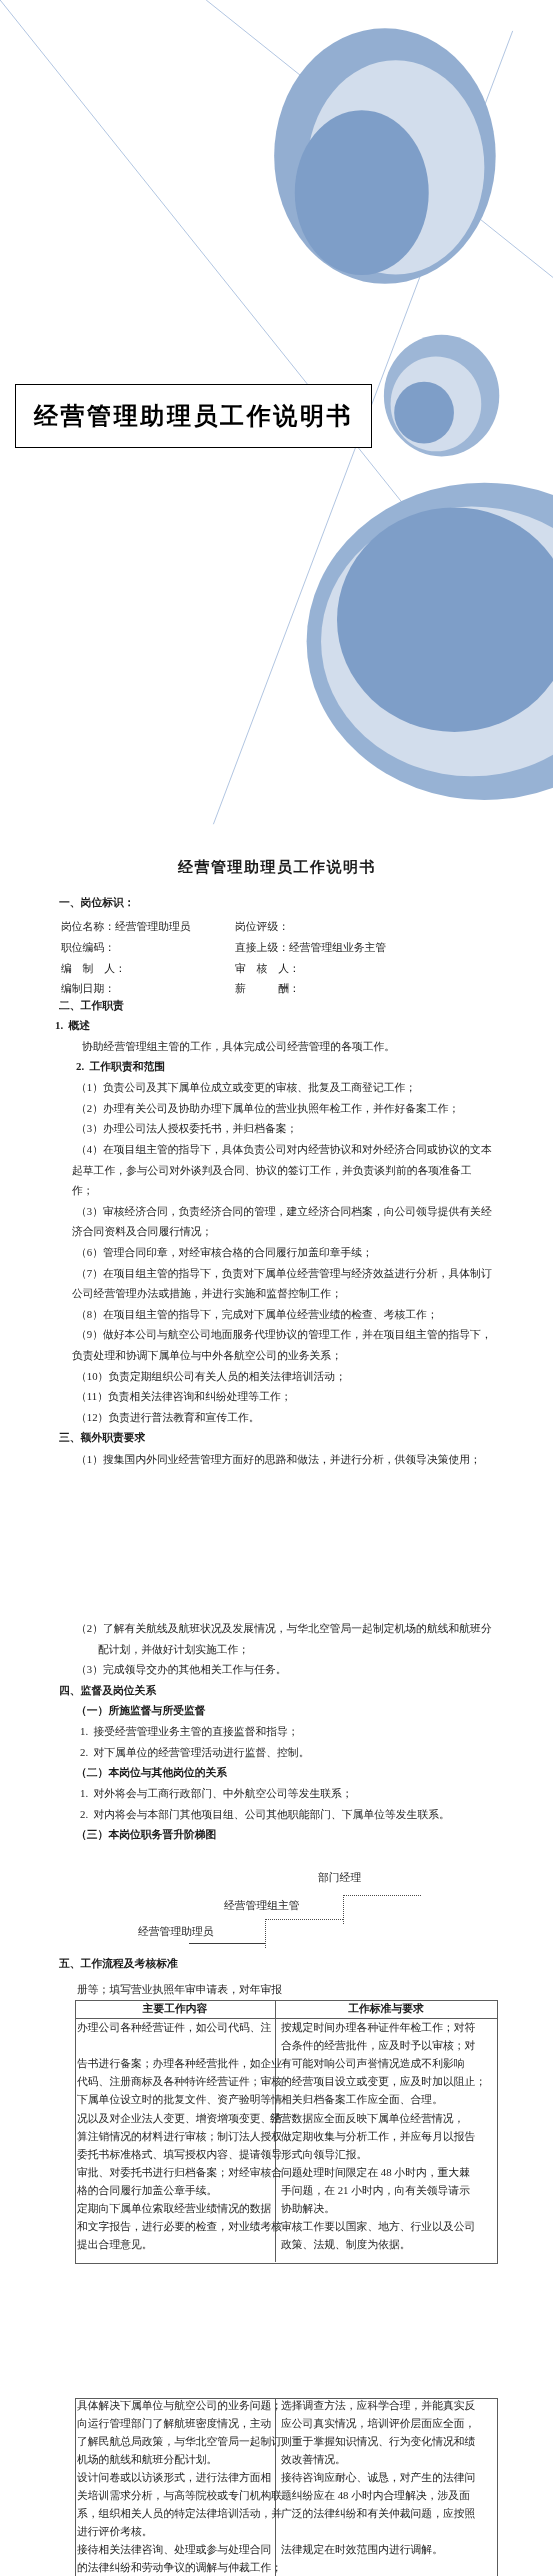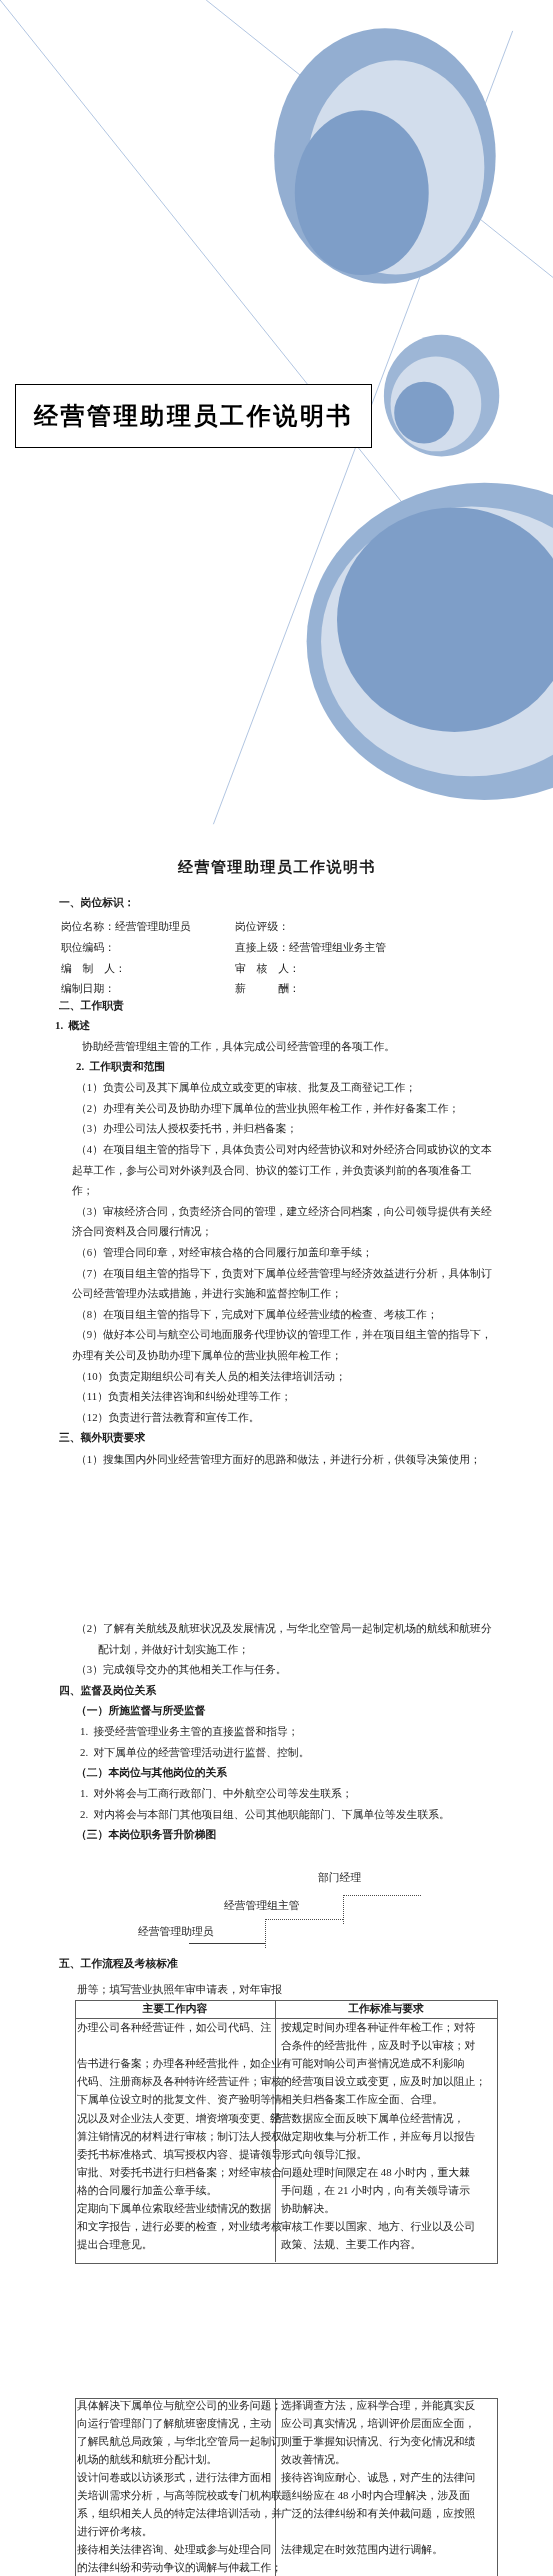--- a/index.html
+++ b/index.html
@@ -81,21 +81,21 @@
       <div class="tl" style="left: 76px; top: 1150px;">（4）在项目组主管的指导下，具体负责公司对内经营协议和对外经济合同或协议的文本</div>
       <div class="tl" style="left: 72px; top: 1171px;">起草工作，参与公司对外谈判及合同、协议的签订工作，并负责谈判前的各项准备工</div>
       <div class="tl" style="left: 72px; top: 1191px;">作；</div>
       <div class="tl" style="left: 76px; top: 1212px;">（3）审核经济合同，负责经济合同的管理，建立经济合同档案，向公司领导提供有关经</div>
       <div class="tl" style="left: 72px; top: 1232px;">济合同资料及合同履行情况；</div>
       <div class="tl" style="left: 76px; top: 1253px;">（6）管理合同印章，对经审核合格的合同履行加盖印章手续；</div>
       <div class="tl" style="left: 76px; top: 1274px;">（7）在项目组主管的指导下，负责对下属单位经营管理与经济效益进行分析，具体制订</div>
       <div class="tl" style="left: 72px; top: 1294px;">公司经营管理办法或措施，并进行实施和监督控制工作；</div>
       <div class="tl" style="left: 76px; top: 1315px;">（8）在项目组主管的指导下，完成对下属单位经营业绩的检查、考核工作；</div>
       <div class="tl" style="left: 76px; top: 1335px;">（9）做好本公司与航空公司地面服务代理协议的管理工作，并在项目组主管的指导下，</div>
-      <div class="tl" style="left: 72px; top: 1356px;">办理有关公司及协助办理下属单位的营业执照年检工作；</div>
+      <div class="tl" style="left: 72px; top: 1356px;">负责处理和协调下属单位与中外各航空公司的业务关系；</div>
       <div class="tl" style="left: 76px; top: 1377px;">（10）负责定期组织公司有关人员的相关法律培训活动；</div>
       <div class="tl" style="left: 76px; top: 1397px;">（11）负责相关法律咨询和纠纷处理等工作；</div>
       <div class="tl" style="left: 76px; top: 1418px;">（12）负责进行普法教育和宣传工作。</div>
       <div class="tl b" style="left: 59px; top: 1438px;">三、额外职责要求</div>
       <div class="tl" style="left: 76px; top: 1460px;">（1）搜集国内外同业经营管理方面好的思路和做法，并进行分析，供领导决策使用；</div>
       <div class="tl" style="left: 76px; top: 1629px;">（2）了解有关航线及航班状况及发展情况，与华北空管局一起制定机场的航线和航班分</div>
       <div class="tl" style="left: 98px; top: 1650px;">配计划，并做好计划实施工作；</div>
       <div class="tl" style="left: 76px; top: 1670px;">（3）完成领导交办的其他相关工作与任务。</div>
       <div class="tl b" style="left: 59px; top: 1691px;">四、监督及岗位关系</div>
       <div class="tl b" style="left: 76px; top: 1711px;">（一）所施监督与所受监督</div>
@@ -129,21 +129,21 @@
       <div class="tl" style="left: 281px; top: 2064px;">有可能对响公司声誉情况造成不利影响</div>
       <div class="tl" style="left: 281px; top: 2082px;">的经营项目设立或变更，应及时加以阻止；</div>
       <div class="tl" style="left: 281px; top: 2100px;">相关归档备案工作应全面、合理。</div>
       <div class="tl" style="left: 270px; top: 2119px; text-align: center;">经营数据应全面反映下属单位经营情况，</div>
       <div class="tl" style="left: 281px; top: 2137px;">做定期收集与分析工作，并应每月以报告</div>
       <div class="tl" style="left: 281px; top: 2155px;">形式向领导汇报。</div>
       <div class="tl" style="left: 281px; top: 2173px;">问题处理时间限定在 48 小时内，重大棘</div>
       <div class="tl" style="left: 281px; top: 2191px;">手问题，在 21 小时内，向有关领导请示</div>
       <div class="tl" style="left: 281px; top: 2209px;">协助解决。</div>
       <div class="tl" style="left: 281px; top: 2227px;">审核工作要以国家、地方、行业以及公司</div>
-      <div class="tl" style="left: 281px; top: 2245px;">政策、法规、主要工作内容。</div>
+      <div class="tl" style="left: 281px; top: 2245px;">政策、法规、制度为依据。</div>
       <div class="tl" style="left: 77px; top: 2406px;">具体解决下属单位与航空公司的业务问题；</div>
       <div class="tl" style="left: 77px; top: 2424px;">向运行管理部门了解航班密度情况，主动</div>
       <div class="tl" style="left: 77px; top: 2442px;">了解民航总局政策，与华北空管局一起制订</div>
       <div class="tl" style="left: 77px; top: 2460px;">机场的航线和航班分配计划。</div>
       <div class="tl" style="left: 77px; top: 2478px;">设计问卷或以访谈形式，进行法律方面相</div>
       <div class="tl" style="left: 77px; top: 2496px;">关培训需求分析，与高等院校或专门机构联</div>
       <div class="tl" style="left: 77px; top: 2514px;">系，组织相关人员的特定法律培训活动，并</div>
       <div class="tl" style="left: 77px; top: 2532px;">进行评价考核。</div>
       <div class="tl" style="left: 77px; top: 2550px;">接待相关法律咨询、处理或参与处理合同</div>
       <div class="tl" style="left: 77px; top: 2568px;">的法律纠纷和劳动争议的调解与仲裁工作；</div>

